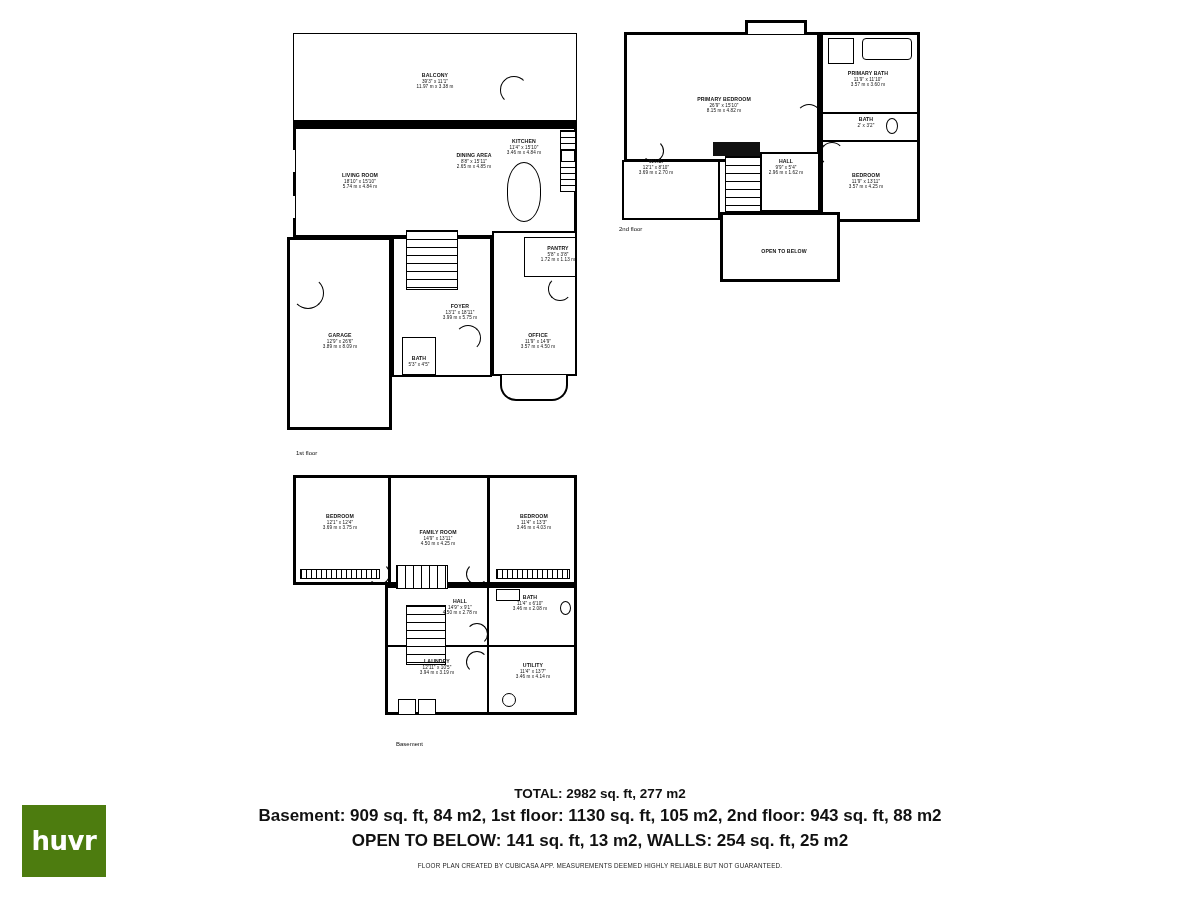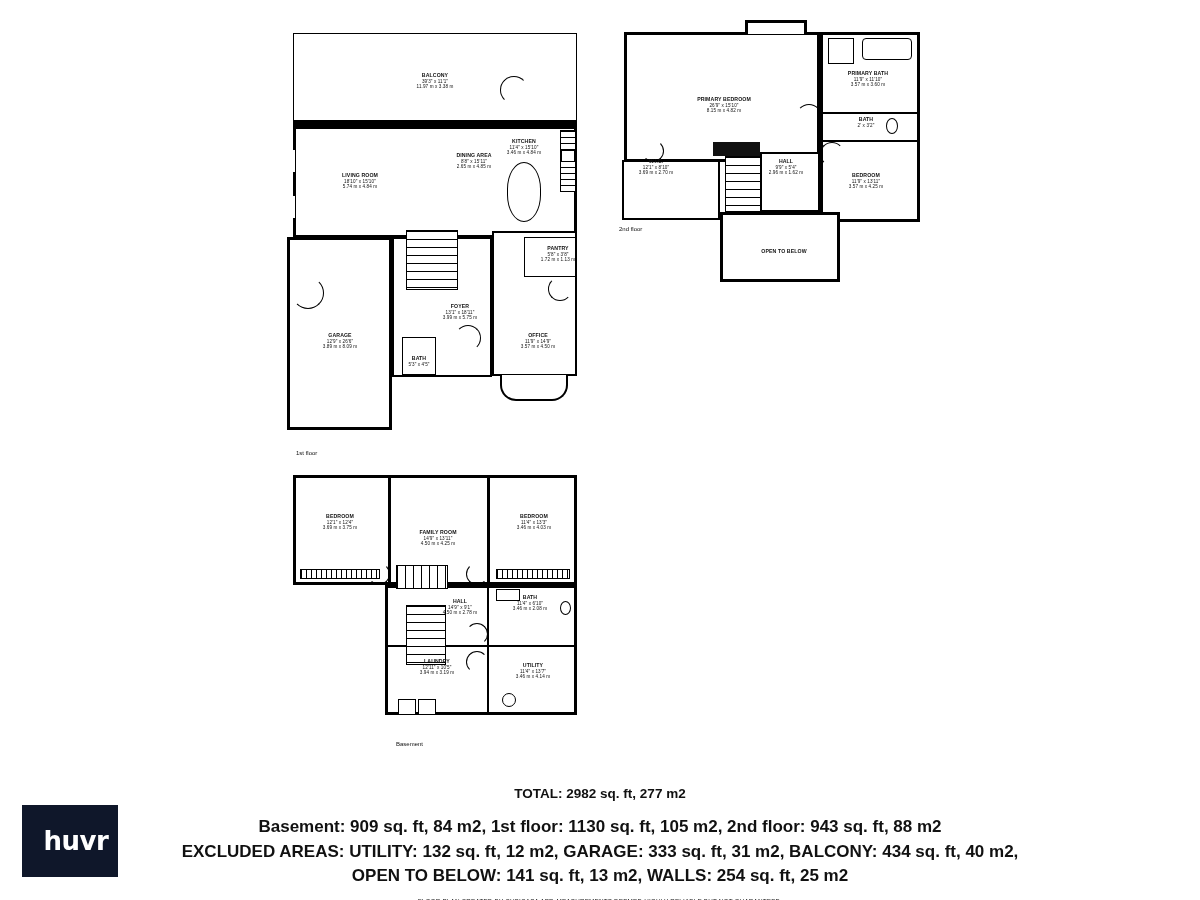--- a/index.html
+++ b/index.html
@@ -106,45 +106,44 @@
   #summary {
     position: absolute;
     left: 0;
     top: 786px;
     width: 1200px;
     text-align: center;
   }
   #summary .total {
     font-size: 13.5px;
     font-weight: 700;
-    margin-bottom: 14px;
+    margin-bottom: 3px;
   }
   #summary .line {
     font-size: 17px;
     font-weight: 700;
     line-height: 1.45;
   }
   #summary .disclaimer {
     font-size: 6.3px;
     margin-top: 9px;
     color: #222;
     letter-spacing: 0.2px;
   }
   #logo {
     position: absolute;
     left: 22px;
     top: 805px;
     width: 84px;
     height: 72px;
-    background: #0f172a;
+    background: #4d7c0f;
     color: #fff;
     display: flex;
     align-items: center;
     justify-content: center;
-    padding-left: 12px;
   }
   #logo span {
     font-size: 26px;
     font-weight: 700;
     letter-spacing: -0.5px;
     font-family: "DejaVu Sans", sans-serif;
   }
 </style>
 </head>
 <body>
@@ -363,20 +362,19 @@
     <span class="d1">11'4" x 13'7"</span>
     <span class="d2">3.46 m x 4.14 m</span>
   </div>
 
   <div class="floor-tag" style="left:396px;top:286px;">Basement</div>
 </div>
 
 <div id="summary">
   <div class="total">TOTAL: 2982 sq. ft, 277 m2</div>
   <div class="line">Basement: 909 sq. ft, 84 m2, 1st floor: 1130 sq. ft, 105 m2, 2nd floor: 943 sq. ft, 88 m2</div>
-  <div class="line">EXCLUDED AREAS: UTILITY: 132 sq. ft, 12 m2, GARAGE: 333 sq. ft, 31 m2, BALCONY: 434 sq. ft, 40 m2,</div>
   <div class="line">OPEN TO BELOW: 141 sq. ft, 13 m2, WALLS: 254 sq. ft, 25 m2</div>
   <div class="disclaimer">FLOOR PLAN CREATED BY CUBICASA APP. MEASUREMENTS DEEMED HIGHLY RELIABLE BUT NOT GUARANTEED.</div>
 </div>
 
 <div id="logo">
   <span>huvr</span>
 </div>
 
 </body></html>

